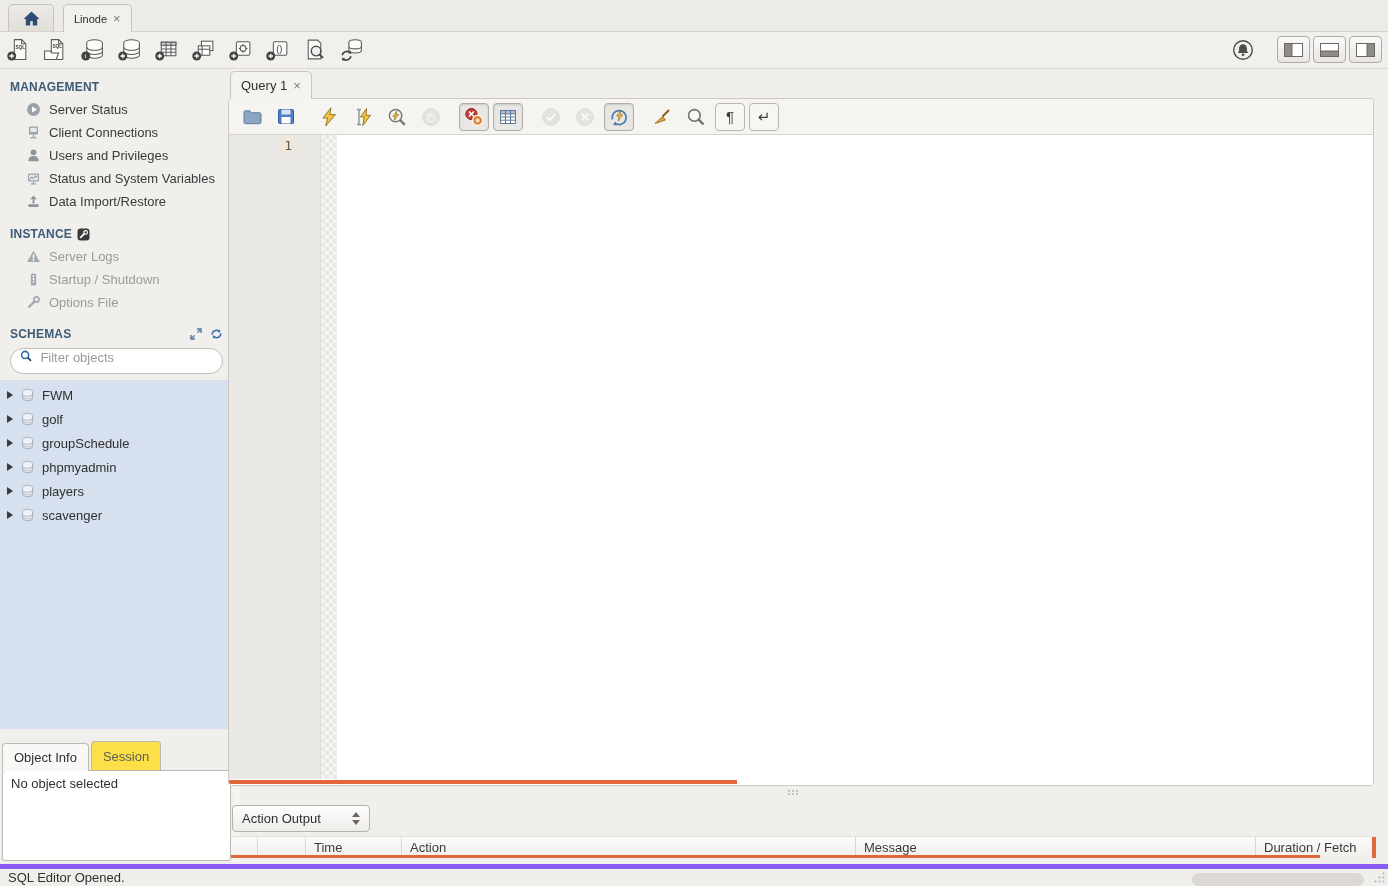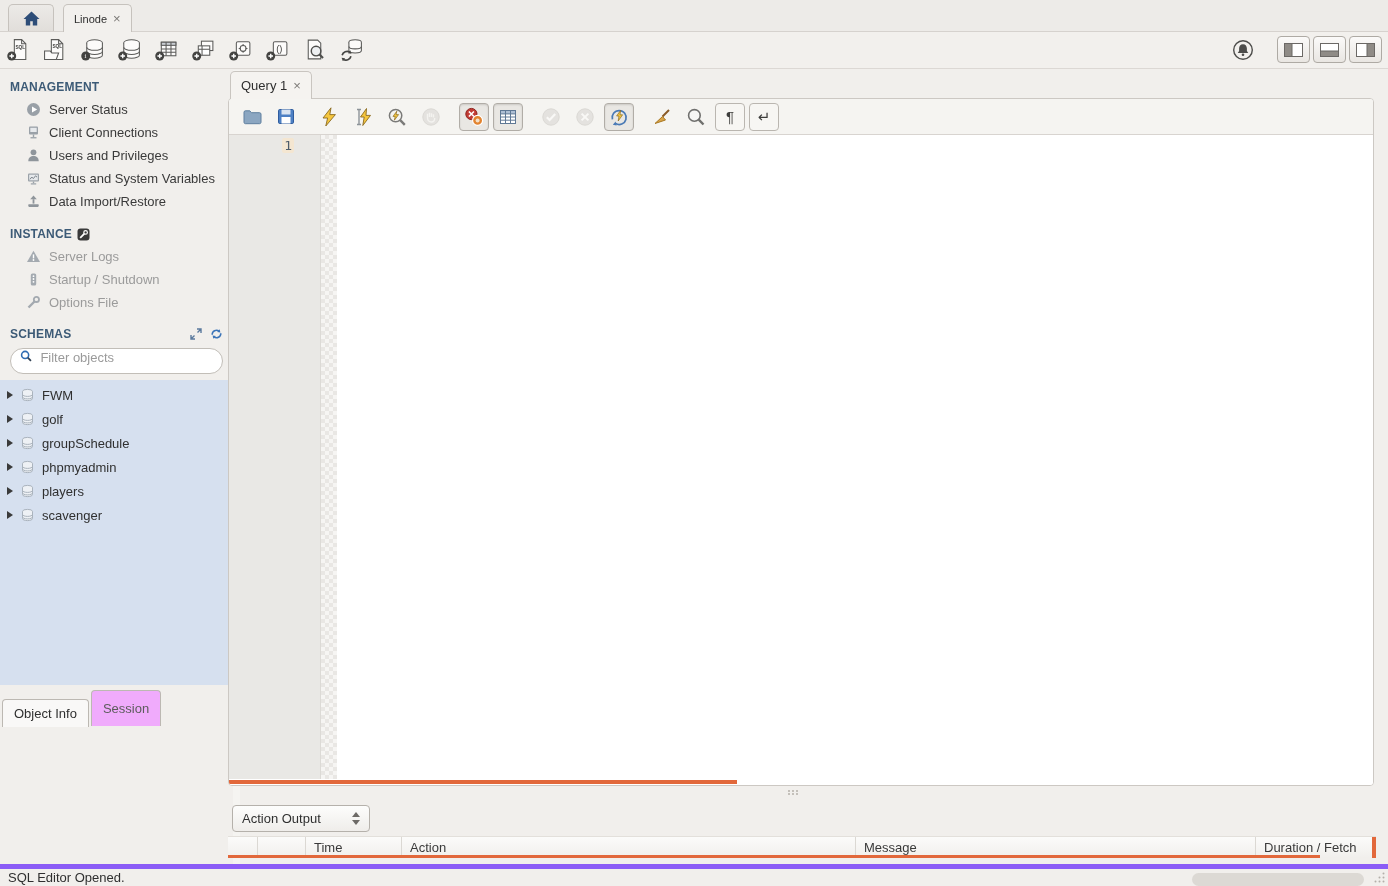--- a/index.html
+++ b/index.html
@@ -33,28 +33,28 @@
   .side-item{height:23px;display:flex;align-items:center;gap:8px;padding-left:26px;white-space:nowrap;overflow:hidden;color:#3a3a3a;flex:none;}
   .side-item.disabled{color:#9b9b9b;}
   .side-item svg{flex:none;}
   .schemas-head{display:flex;align-items:center;margin:13px 10px 2px 10px;}
   .schemas-head .section-title{margin:0;}
   .head-icons{margin-left:auto;display:flex;gap:8px;align-items:center;}
   .filter-box{margin:5px 10px 6px 10px;height:24px;border:1px solid #c2beb8;border-radius:13px;background:#fff;
               display:flex;align-items:flex-start;padding:0 9px;gap:6px;flex:none;}
   .filter-box input{border:none;outline:none;font-size:13px;color:#333;width:100%;background:transparent;}
   .filter-box input::placeholder{color:#9a9a9a;}
-  .tree{height:305px;background:#d6e0ef;padding-top:3px;box-sizing:border-box;flex:none;}
+  .tree{height:349px;background:#d6e0ef;padding-top:3px;box-sizing:border-box;flex:none;}
   .tree-row{height:24px;display:flex;align-items:center;padding-left:7px;gap:7px;}
   .tri{width:0;height:0;border-left:6px solid #3a3a3a;border-top:4px solid transparent;border-bottom:4px solid transparent;flex:none;}
   .tree-row .nm{color:#30 3030;color:#303030;}
   .info-tabs{display:flex;align-items:flex-end;height:30px;padding-left:2px;margin-top:11px;position:relative;z-index:2;}
   .itab{border:1px solid #bcb8b2;border-bottom:none;border-radius:4px 4px 0 0;padding:0 11px;display:flex;align-items:center;box-sizing:border-box;}
   .itab.active{height:28px;background:#f9f8f7;margin-bottom:-1px;z-index:3;}
-  .itab.inactive{height:36px;background:#f0abfc;color:#5c5c5c;margin-left:2px;text-align:center;}
+  .itab.inactive{height:29px;background:#fde047;color:#5c5c5c;margin-left:2px;text-align:center;}
   .info-panel{flex:1;margin:0 2px 3px 2px;background:#fff;border:1px solid #bcb8b2;border-radius:3px;padding:5px 8px;box-sizing:border-box;z-index:1;}
 
   
   .vsplit{position:absolute;left:233px;top:70px;width:7px;height:794px;background:#f5f4f1;}
   .grip-v{position:absolute;left:1px;top:382px;display:flex;flex-direction:column;gap:2px;}
   .grip-v i{width:5px;height:1px;background:#b2aea8;display:block;}
 
   
   .mainarea{position:absolute;left:228px;top:70px;width:1148px;height:794px;display:flex;flex-direction:column;}
   .qtabbar{height:28px;display:flex;align-items:flex-end;flex:none;position:relative;z-index:3;}
@@ -397,20 +397,23 @@
           <path d="M2.5 6.4c0 1.1 2.2 2 5 2s5-.9 5-2M2.5 8.9c0 1.1 2.2 2 5 2s5-.9 5-2" fill="none" stroke="#aab3bd"></path>
         </svg>
         <span class="nm">scavenger</span>
       </div>
     </div>
 
     <div class="info-tabs">
       <div class="itab active">Object Info</div>
       <div class="itab inactive">Session</div>
     </div>
+    <div class="info-panel">
+      <span>No object selected</span>
+    </div>
   </div>
 
   <div class="vsplit">
     <div class="grip-v">
         <i></i>
         <i></i>
         <i></i>
       </div>
   </div>
 

